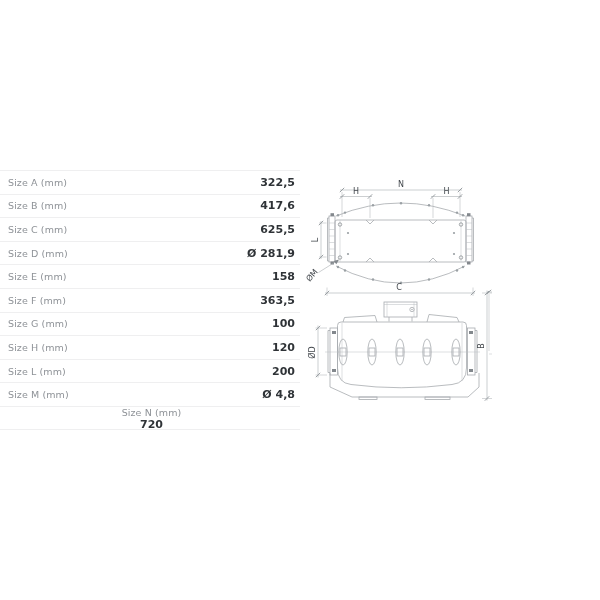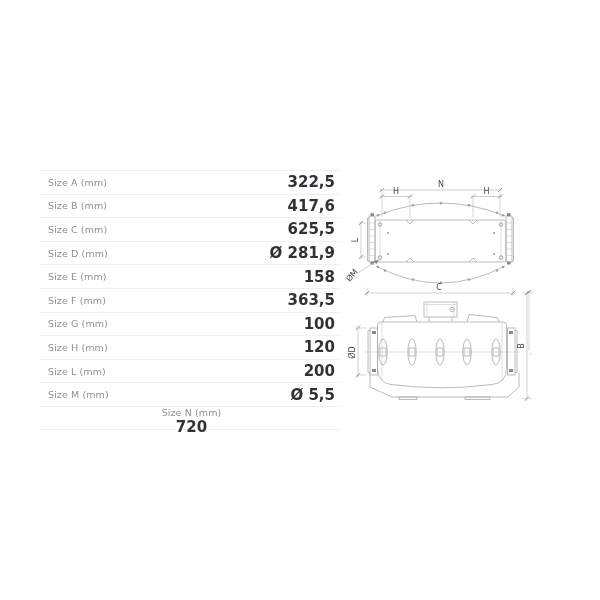--- a/index.html
+++ b/index.html
@@ -8,30 +8,30 @@
     --dim:#aaaeb2;
     --tick:#8f9498;
     --label:#43484d;
     --impeller:#6d7277;
     --row-line:#efeff0;
     --cell-label:#8e9297;
     --cell-value:#2f3337;
   }
   html,body{margin:0;padding:0;}
   body{background:#ffffff;font-family:"DejaVu Sans",sans-serif;}
-  .page{position:relative;width:492px;height:600px;background:#fff;overflow:hidden;margin-left:40px;}
+  .page{position:relative;width:492px;height:600px;background:#fff;overflow:hidden;}
 
   
   .size-table{position:absolute;left:0;top:170px;width:300px;}
   .size-row{display:flex;align-items:center;justify-content:space-between;
             height:23.6px;box-sizing:border-box;border-top:1px solid var(--row-line);
             padding:0 5px 0 8px;}
   .size-row:last-child{border-bottom:1px solid var(--row-line);flex-direction:column;}
   .size-label{font-size:9.5px;color:var(--cell-label);letter-spacing:.1px;}
-  .size-value{font-size:15px;font-weight:700;color:var(--cell-value);}
+  .size-value{font-size:11px;font-weight:700;color:var(--cell-value);}
 
   
   .drawing{position:absolute;left:305px;top:165px;width:295px;height:300px;}
   svg .ln{fill:none;stroke:var(--line);stroke-width:.8;}
   svg .lt{fill:none;stroke:var(--thin);stroke-width:.5;}
   svg .dimline{fill:none;stroke:var(--dim);stroke-width:.6;}
   svg .ext{fill:none;stroke:var(--dim);stroke-width:.5;}
   svg .tick{fill:none;stroke:var(--tick);stroke-width:.9;}
   svg .dot{fill:#9aa0a4;stroke:none;}
   svg .screw{fill:#83888d;stroke:none;}
@@ -76,21 +76,21 @@
     <div class="size-row">
       <span class="size-label">Size H (mm)</span>
       <span class="size-value">120</span>
     </div>
     <div class="size-row">
       <span class="size-label">Size L (mm)</span>
       <span class="size-value">200</span>
     </div>
     <div class="size-row">
       <span class="size-label">Size M (mm)</span>
-      <span class="size-value">Ø 5,5</span>
+      <span class="size-value">Ø 4,8</span>
     </div>
     <div class="size-row">
       <span class="size-label">Size N (mm)</span>
       <span class="size-value">720</span>
     </div>
   </div>
 
   <svg class="drawing" viewBox="0 0 295 300">
 
     <g>

